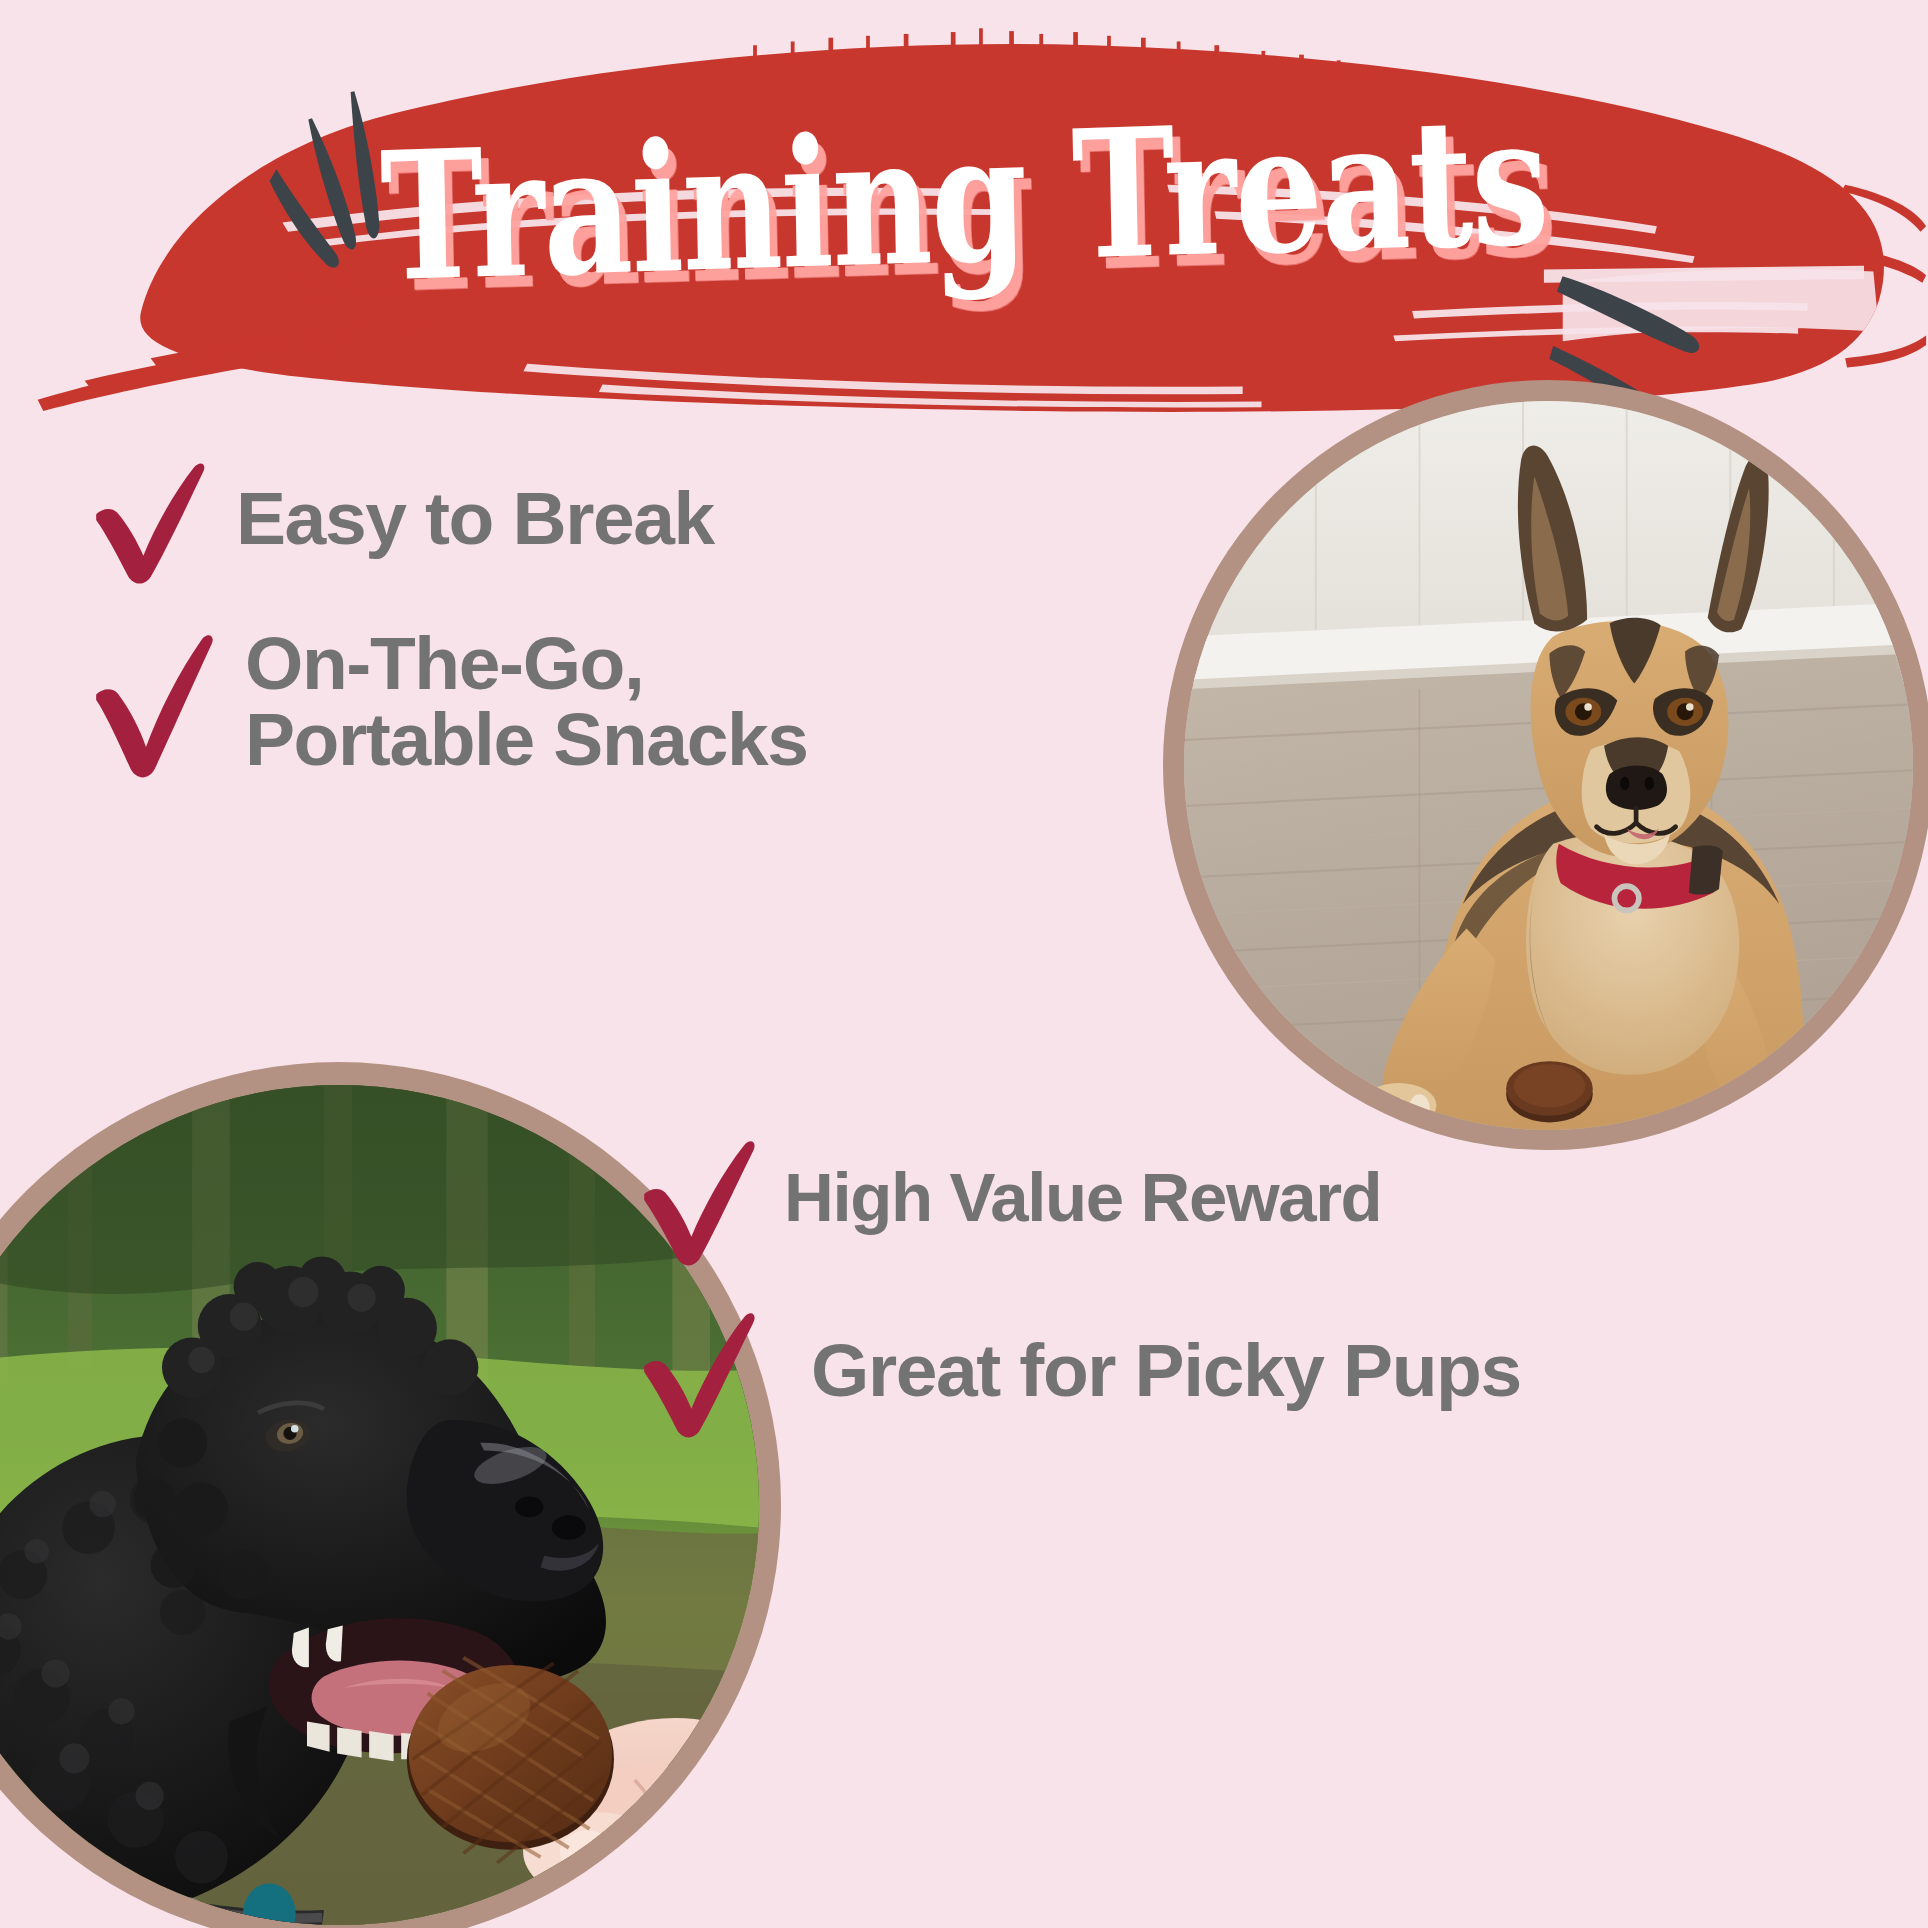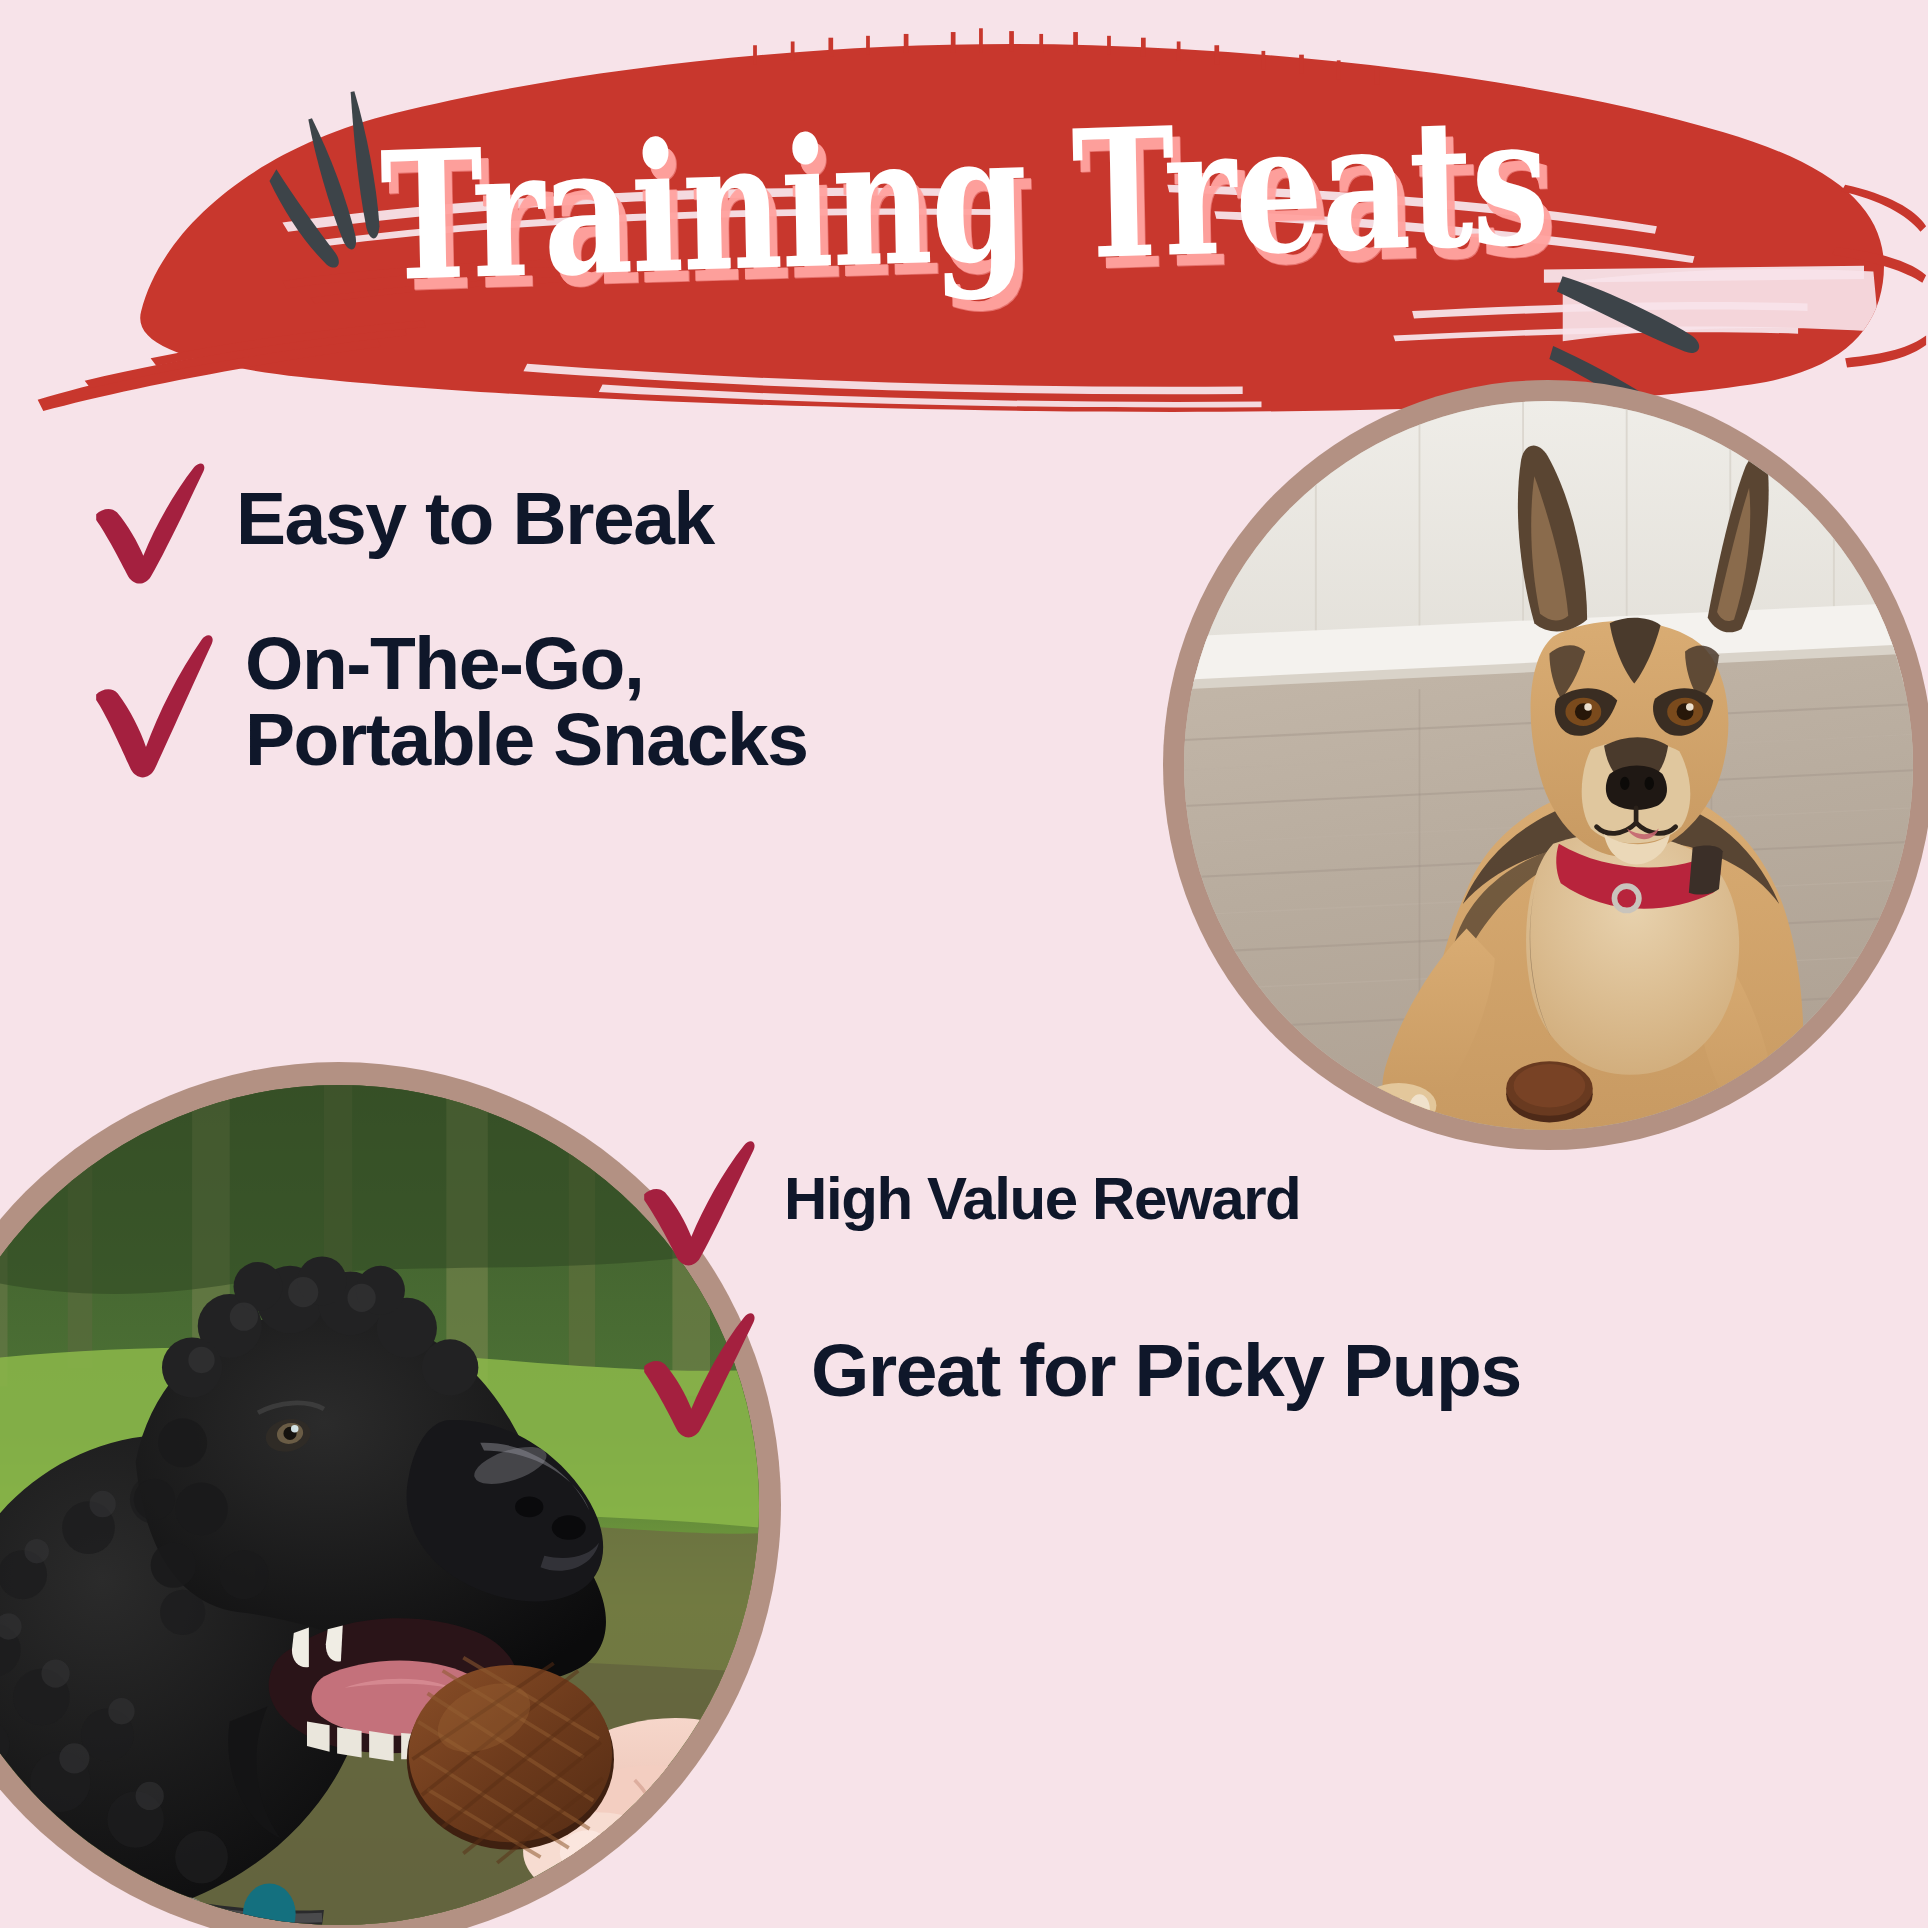--- a/index.html
+++ b/index.html
@@ -95,33 +95,33 @@
   }
   .check-icon {
     flex:0 0 auto;
     display:block;
   }
   .feature-label {
     font-family:"Liberation Sans", sans-serif;
     font-weight:bold;
     font-size:73px;
     line-height:1.02;
-    color:#0f172a;
+    color:#737373;
     letter-spacing:-1.4px;
     white-space:pre-line;
   }
 
   #feature-0 { left:83px; top:452px; }
   #feature-0 .feature-label { font-size:75px; }
 
   #feature-1 { left:83px; top:621px; align-items:center; }
   #feature-1 .feature-label { font-size:75px; text-align:left; }
 
   #feature-2 { left:631px; top:1130px; }
-  #feature-2 .feature-label { font-size:60px; }
+  #feature-2 .feature-label { font-size:69px; }
 
   #feature-3 { left:631px; top:1302px; }
   #feature-3 .feature-label { font-size:75px;margin-left:27px; }
 </style>
 </head>
 <body>
 
 <div id="poster">
 
   <div id="header-band">

